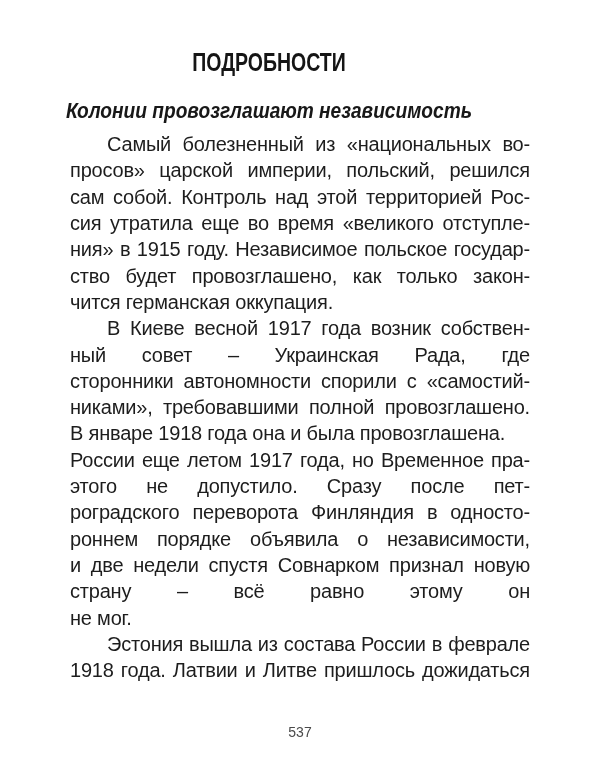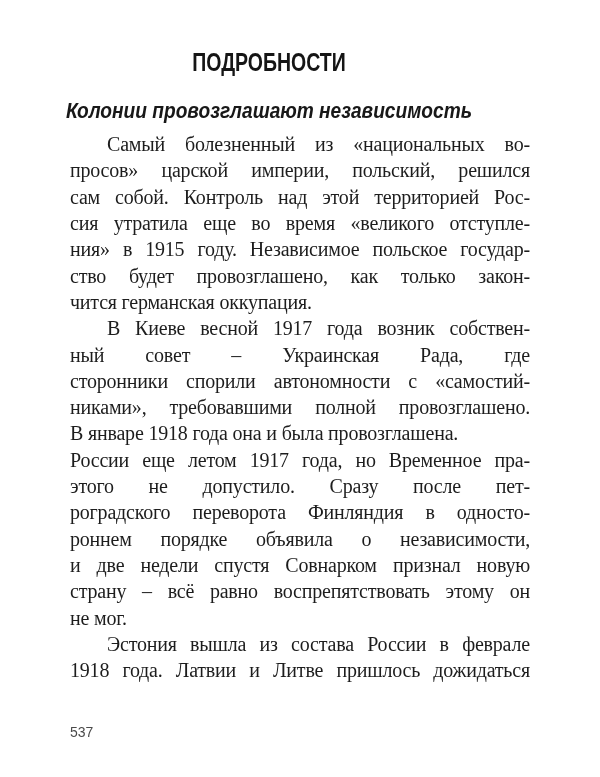--- a/index.html
+++ b/index.html
@@ -48,35 +48,34 @@
     width: 460px;
     font-size: 20px;
     letter-spacing: -0.2px;
     color: #1d1d1d;
   }
   .paragraph { margin: 0; }
   .line {
     height: 26.32px;
     line-height: 26.32px;
     white-space: nowrap;
-    font-family: Liberation Serif, serif;
   }
   .line.just {
     display: flex;
     justify-content: space-between;
   }
   .line.just span { display: inline-block; }
   .line.left { text-align: left; }
   .line.indent { padding-left: 37px; }
   .pageno {
     position: absolute;
     top: 724px;
     left: 70px;
     width: 460px;
-    text-align: left;
+    text-align: center;
     font-size: 14px;
     line-height: 16px;
     color: #4a4a4a;
   }
 </style>
 </head>
 <body>
 
 <div class="page">
   <h1 class="title">ПОДРОБНОСТИ</h1>
@@ -147,22 +146,22 @@
         <div class="line just">
           <span>ный</span>
           <span>совет</span>
           <span>–</span>
           <span>Украинская</span>
           <span>Рада,</span>
           <span>где</span>
         </div>
         <div class="line just">
           <span>сторонники</span>
+          <span>автономности</span>
           <span>спорили</span>
-          <span>автономности</span>
           <span>с</span>
           <span>«самостий-</span>
         </div>
         <div class="line just">
           <span>никами»,</span>
           <span>требовавшими</span>
           <span>полной</span>
           <span>провозглашено.</span>
         </div>
         <div class="line left">В январе 1918 года она и была провозглашена.</div>
@@ -207,21 +206,20 @@
           <span>спустя</span>
           <span>Совнарком</span>
           <span>признал</span>
           <span>новую</span>
         </div>
         <div class="line just">
           <span>страну</span>
           <span>–</span>
           <span>всё</span>
           <span>равно</span>
-          <span>воспрепятствовать</span>
           <span>этому</span>
           <span>он</span>
         </div>
         <div class="line left">не мог.</div>
       </div>
       <div class="paragraph">
         <div class="line just indent">
           <span>Эстония</span>
           <span>вышла</span>
           <span>из</span>

